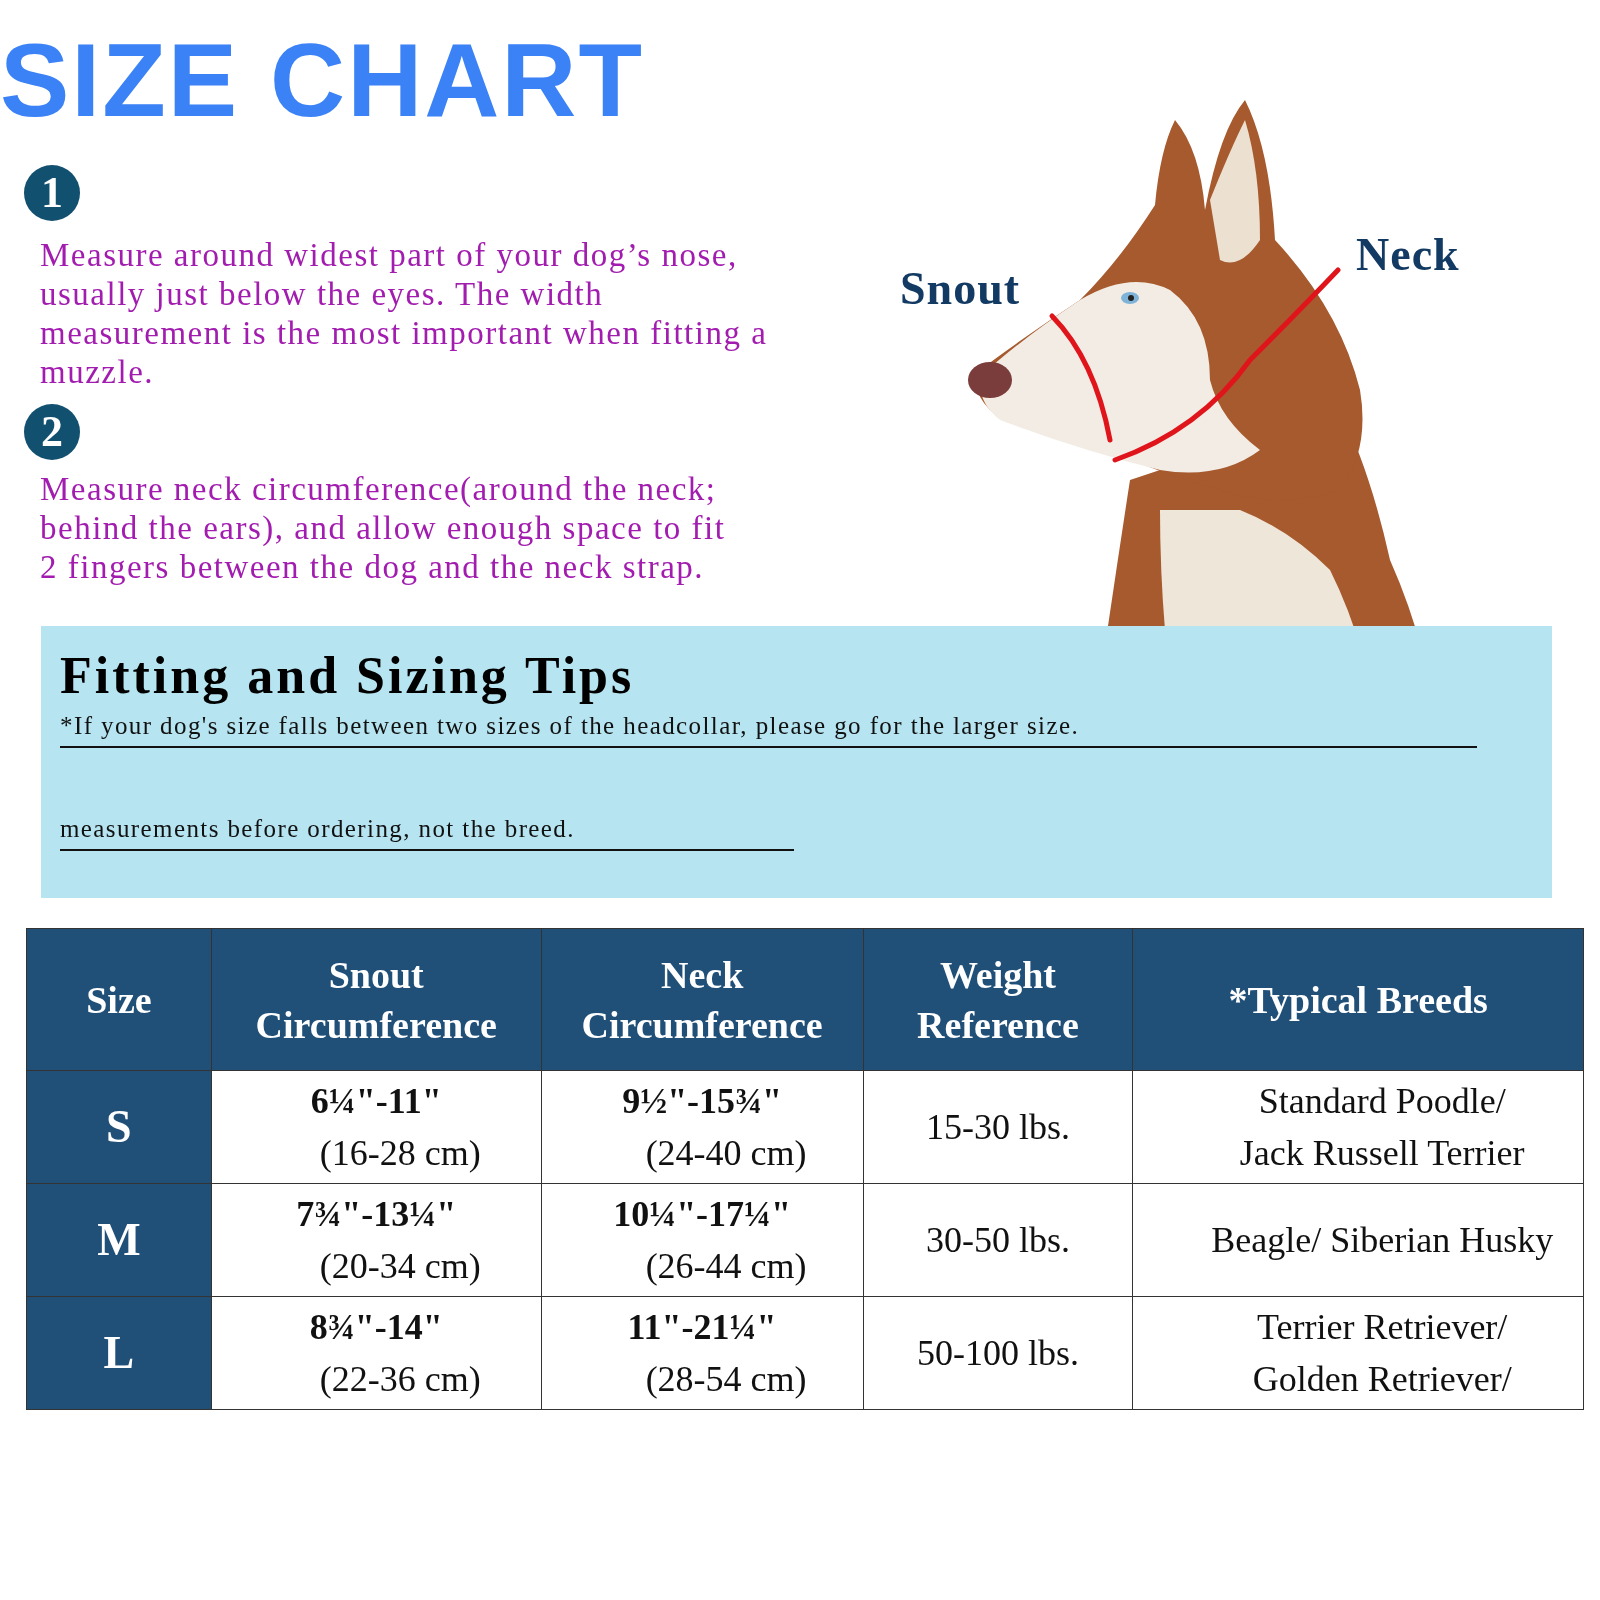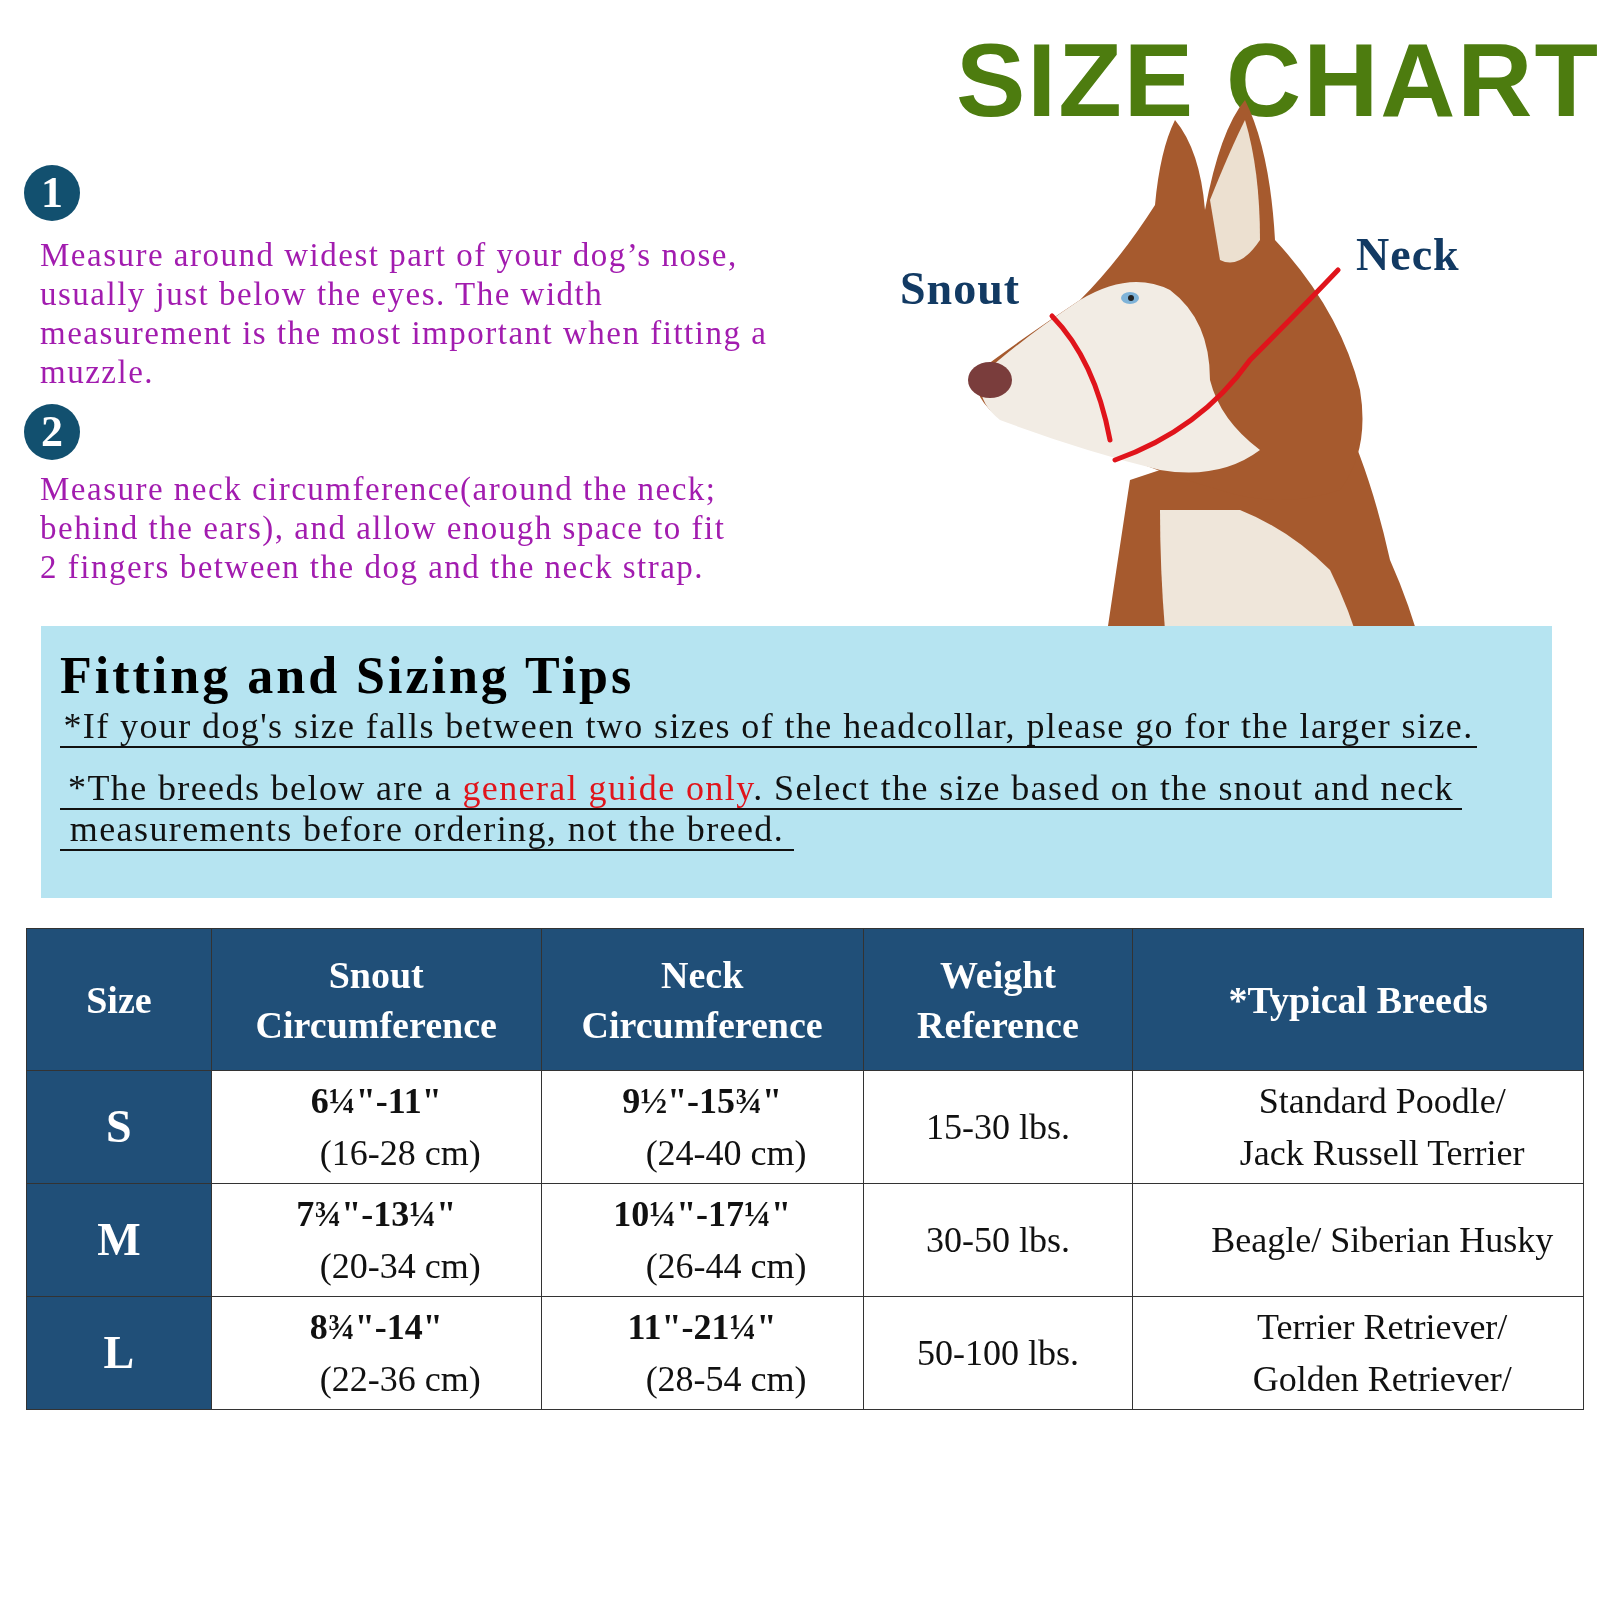--- a/index.html
+++ b/index.html
@@ -1,27 +1,27 @@
 <!DOCTYPE html>
 <html><head>
   <meta charset="utf-8">
   <style>
     html, body { margin: 0; padding: 0; background: #ffffff; }
     body { width: 1600px; height: 1600px; position: relative; overflow: hidden; font-family: "Liberation Serif", serif; color: #111; }
-    .title { position: absolute; left: 0; right: 0; top: 28px; text-align: right; font-family: "Liberation Sans", sans-serif; font-weight: 700; font-size: 104px; letter-spacing: 2px; color: #4d7c0f; line-height: 1; }
+    .title { position: absolute; left: 0; right: 0; top: 28px; text-align: left; font-family: "Liberation Sans", sans-serif; font-weight: 700; font-size: 104px; letter-spacing: 2px; color: #3b82f6; line-height: 1; }
     .step { position: absolute; left: 24px; display: flex; align-items: center; }
     .step .num { width: 56px; height: 56px; border-radius: 50%; background: #12506f; color: #fff; font-family: "Liberation Serif", serif; font-weight: 700; font-size: 44px; display: flex; align-items: center; justify-content: center; line-height: 1; }
     .step .heading { font-family: "Liberation Serif", serif; font-weight: 700; font-size: 56px; margin-left: 10px; letter-spacing: 3px; color: #000; }
     .step2 .heading { margin-left: 20px; }
     .desc { position: absolute; left: 40px; width: 740px; font-size: 33px; line-height: 39px; letter-spacing: 1.5px; color: #a21caf; }
     .dog { position: absolute; left: 960px; top: 90px; width: 560px; height: 660px; }
     .lbl { position: absolute; font-family: "Liberation Serif", serif; font-weight: 700; font-size: 46px; color: #123a63; letter-spacing: 1px; }
     .tips { position: absolute; left: 41px; top: 626px; width: 1511px; height: 272px; background: #b6e4f1; }
     .tips .tips-title { position: absolute; left: 19px; top: 20px; font-weight: 700; font-size: 52px; letter-spacing: 3px; color: #000; }
-    .tips .line { position: absolute; left: 19px; font-size: 36px; letter-spacing: 1.4px; color: #111; border-bottom: 2px solid #111; white-space: nowrap; line-height: 40px; text-align: center; }
+    .tips .line { position: absolute; left: 19px; font-size: 25px; letter-spacing: 1.4px; color: #111; border-bottom: 2px solid #111; white-space: nowrap; line-height: 40px; }
     .tips .red { color: #e0141b; }
     table.size { position: absolute; left: 26px; top: 928px; width: 1558px; border-collapse: collapse; }
     table.size th, table.size td { border: 1px solid #333; text-align: center; vertical-align: middle; }
     table.size th { background: #204f78; color: #fff; font-weight: 700; font-size: 38px; line-height: 50px; height: 139px; }
     table.size td { background: #fff; font-size: 36px; line-height: 52px; height: 110px; color: #111; }
     table.size td.size-cell { background: #204f78; color: #fff; font-weight: 700; font-size: 46px; }
     table.size td .in { font-weight: 700; display: block; }
     table.size td .cm { display: block; padding-left: 48px; }
   </style>
 </head>
@@ -56,23 +56,20 @@
 
   <path d="M92 226 Q135 270 150 350" fill="none" stroke="#e0141b" stroke-width="5" stroke-linecap="round"></path>
   <path d="M155 370 Q240 340 290 270 Q340 220 378 180" fill="none" stroke="#e0141b" stroke-width="5" stroke-linecap="round"></path>
 </svg>
 <div class="lbl" style="left:900px; top:262px;">Snout</div>
 <div class="lbl" style="left:1356px; top:228px;">Neck</div>
 
 <div class="tips">
   <div class="tips-title">Fitting and Sizing Tips</div>
   <div class="line" style="top:80px; width:1417px;">*If your dog's size falls between two sizes of the headcollar, please go for the larger size.</div>
-  <div class="line" style="top:142px; width:1402px;">
-    <span>*The breeds below are a </span><span class="red">general guide only</span><span>. Select the size based on the snout and neck </span>
-  </div>
   <div class="line" style="top:183px; width:734px;"> measurements  before ordering, not the breed.</div>
 </div>
 
 <table class="size">
   <colgroup>
     <col style="width:185px">
       <col style="width:330px">
       <col style="width:322px">
       <col style="width:270px">
       <col style="width:451px">

